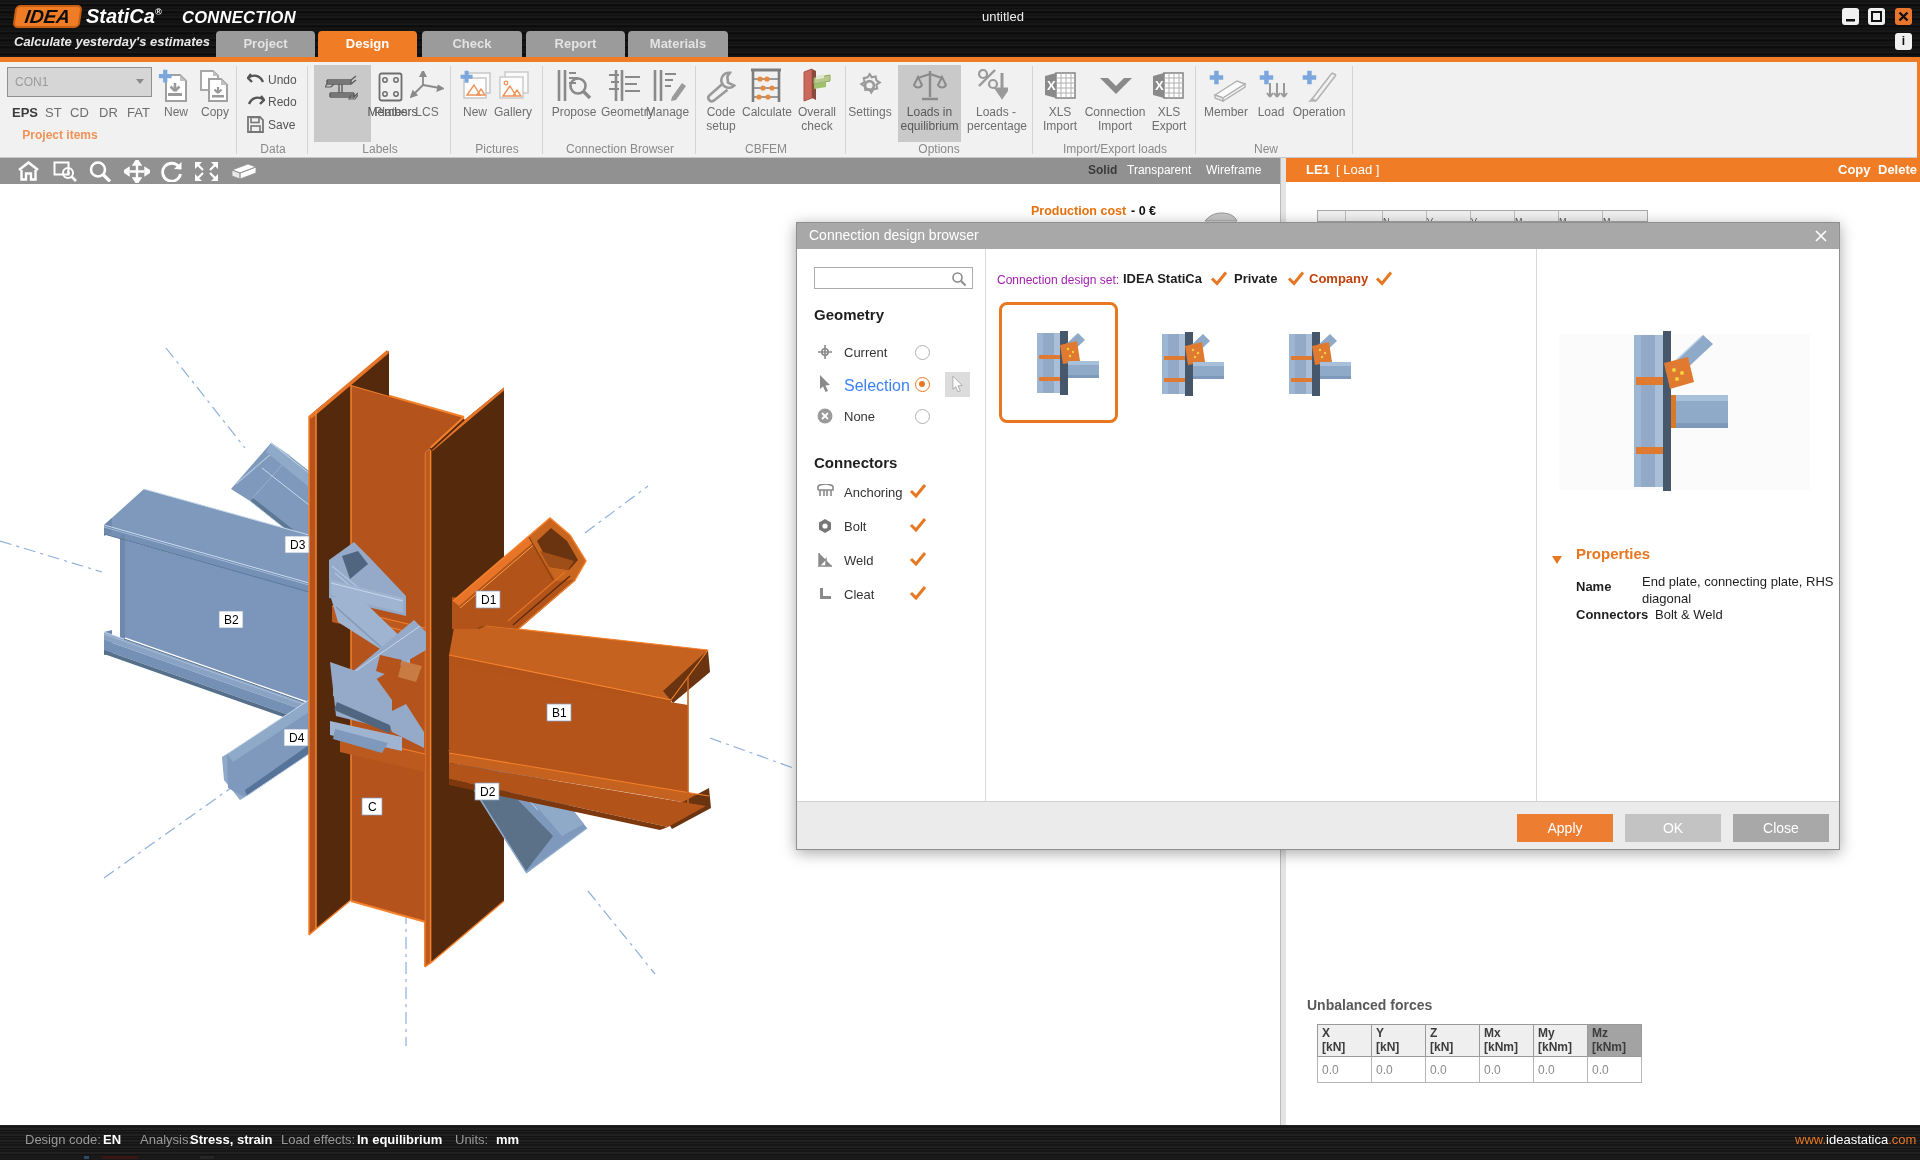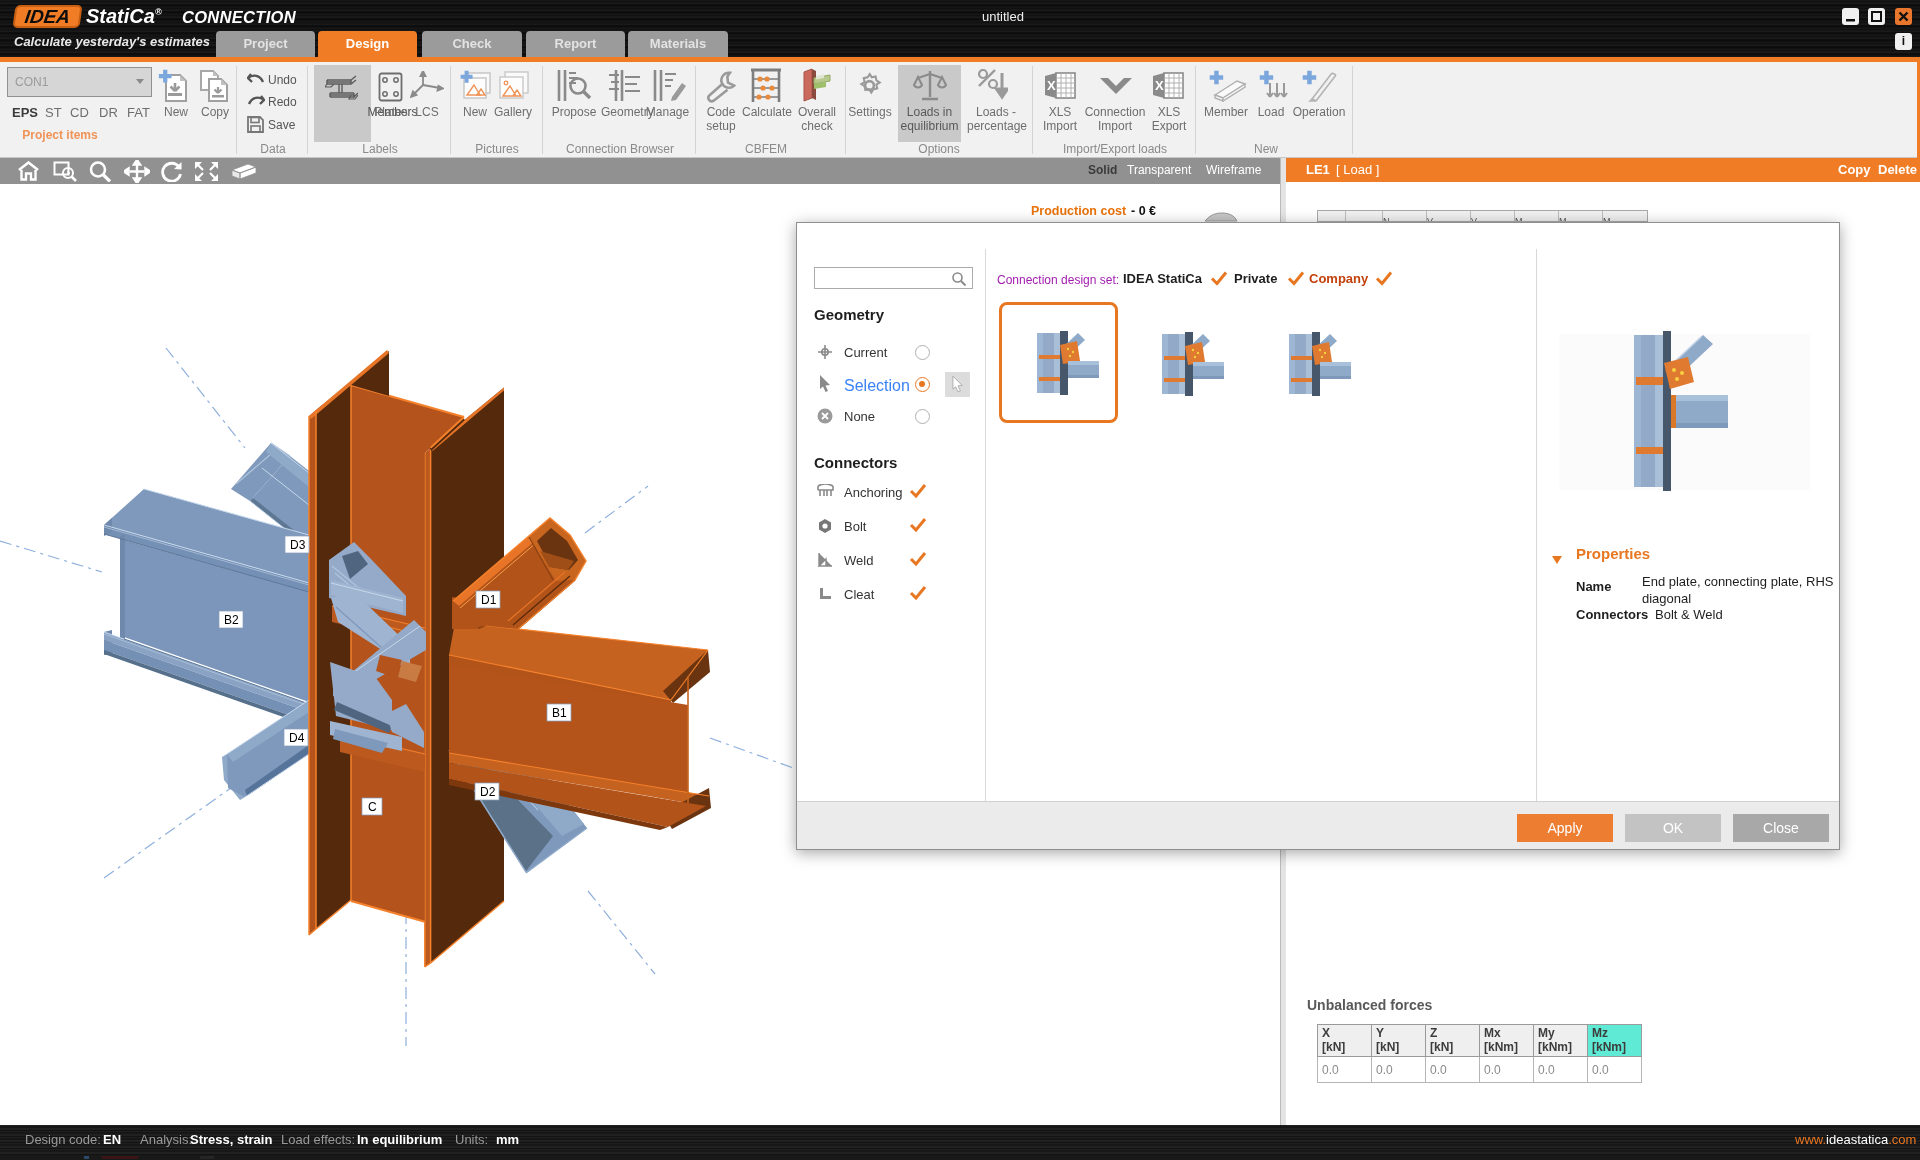--- a/index.html
+++ b/index.html
@@ -520,34 +520,40 @@
 
     <div class="abs" style="left:21px; top:839px; font-size:14px; font-weight:bold; color:#595959;">Unbalanced forces</div>
     <table style="position:absolute; left:31px; top:866px; border-collapse:collapse; font-size:12px;">
       <tbody>
           <tr>
         <td style="border:1px solid #9a9a9a; background:#efefef; width:54px; height:32px; padding:1px 4px; font-weight:bold; color:#3c3c3c; vertical-align:top;">X<br>[kN]</td>
         <td style="border:1px solid #9a9a9a; background:#efefef; width:54px; padding:1px 4px; font-weight:bold; color:#3c3c3c; vertical-align:top;">Y<br>[kN]</td>
         <td style="border:1px solid #9a9a9a; background:#efefef; width:54px; padding:1px 4px; font-weight:bold; color:#3c3c3c; vertical-align:top;">Z<br>[kN]</td>
         <td style="border:1px solid #9a9a9a; background:#efefef; width:54px; padding:1px 4px; font-weight:bold; color:#3c3c3c; vertical-align:top;">Mx<br>[kNm]</td>
         <td style="border:1px solid #9a9a9a; background:#efefef; width:54px; padding:1px 4px; font-weight:bold; color:#3c3c3c; vertical-align:top;">My<br>[kNm]</td>
-        <td style="border:1px solid #9a9a9a; background:#5eead4; width:54px; padding:1px 4px; font-weight:bold; color:#3c3c3c; vertical-align:top;">Mz<br>[kNm]</td>
+        <td style="border:1px solid #9a9a9a; background:#a3a3a3; width:54px; padding:1px 4px; font-weight:bold; color:#3c3c3c; vertical-align:top;">Mz<br>[kNm]</td>
       </tr>
       <tr>
         <td style="border:1px solid #b5b5b5; height:26px; padding:1px 4px; color:#8a8a8a;">0.0</td>
         <td style="border:1px solid #b5b5b5; padding:1px 4px; color:#8a8a8a;">0.0</td>
         <td style="border:1px solid #b5b5b5; padding:1px 4px; color:#8a8a8a;">0.0</td>
         <td style="border:1px solid #b5b5b5; padding:1px 4px; color:#8a8a8a;">0.0</td>
         <td style="border:1px solid #b5b5b5; padding:1px 4px; color:#8a8a8a;">0.0</td>
         <td style="border:1px solid #b5b5b5; padding:1px 4px; color:#8a8a8a;">0.0</td>
       </tr>
     </tbody>
       </table>
   </div>
   <div id="dlg" class="abs">
+    <div id="dlgtitle" class="abs">
+        <span style="position:absolute; left:12px; top:4px;">Connection design browser</span>
+      <svg class="abs" style="right:12px; top:7px;" width="12" height="12">
+          <path d="M1 1 L11 11 M11 1 L1 11" stroke="#fff" stroke-width="1.6"></path>
+        </svg>
+    </div>
     
     <div class="abs" style="left:17px; top:44px; width:159px; height:22px; border:1px solid #ababab; background:#fff;">
       <svg class="abs" style="right:5px; top:3px;" width="16" height="16" viewBox="0 0 16 16">
           <circle cx="6.5" cy="6.5" r="4.5" fill="none" stroke="#8a8a8a" stroke-width="1.6"></circle>
           <path d="M10 10 L14.5 14.5" stroke="#8a8a8a" stroke-width="2"></path>
         </svg>
     </div>
     <div class="abs" style="left:17px; top:83px; font-size:15px; font-weight:bold; color:#1e1e1e;">Geometry</div>
     <div class="abs" style="left:47px; top:122px; font-size:13px; color:#333;">Current</div>
     <div class="abs" style="left:47px; top:154px; font-size:16px; color:#3b82f6;">Selection</div>

